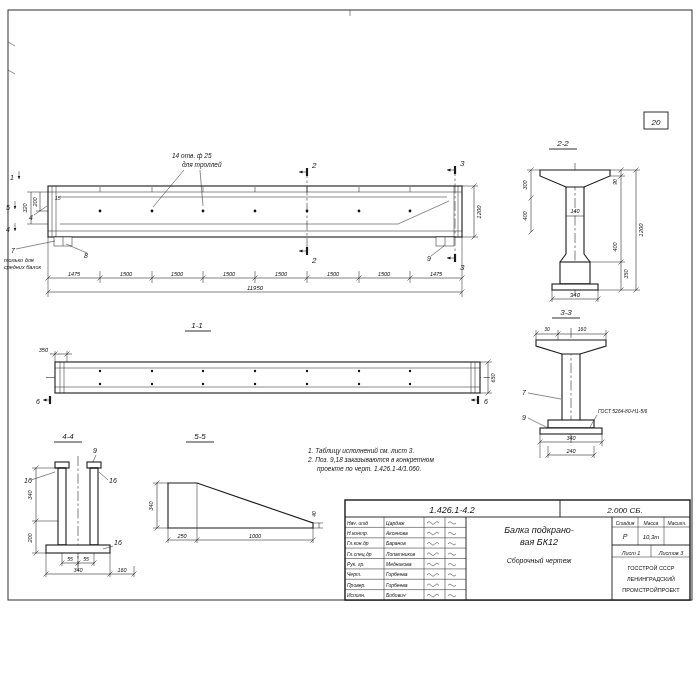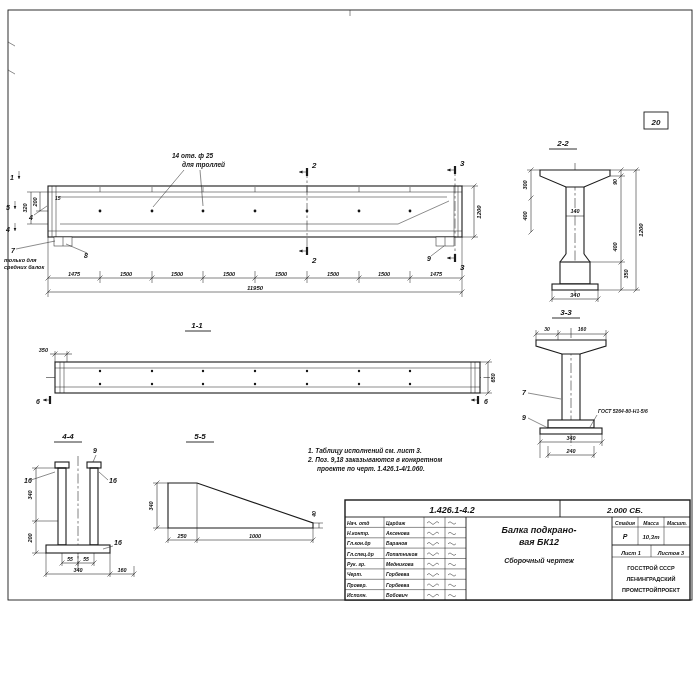--- a/index.html
+++ b/index.html
@@ -1,16 +1,16 @@
 <!DOCTYPE html>
 <html><head>
 <meta charset="utf-8">
 <style>
   html,body{margin:0;padding:0;background:#ffffff;}
-  .page{position:relative;width:700px;height:700px;background:#ffffff;overflow:hidden;font-weight:bold;}
+  .page{position:relative;width:700px;height:700px;background:#ffffff;overflow:hidden;}
   svg text{font-family:"Liberation Sans","DejaVu Sans",sans-serif;fill:#141414;font-style:italic;}
   .ol{stroke:#1a1a1a;stroke-width:1.1;fill:none;}
   .ol2{stroke:#1a1a1a;stroke-width:1.4;fill:none;}
   .tl{stroke:#1a1a1a;stroke-width:0.5;fill:none;}
   .dl{stroke:#1a1a1a;stroke-width:0.55;fill:none;}
   .sl{stroke:#1a1a1a;stroke-width:0.9;fill:none;}
   .cl{stroke:#1a1a1a;stroke-width:0.55;fill:none;stroke-dasharray:10 2.5 2.5 2.5;}
   .thick{stroke:#1a1a1a;stroke-width:2.2;fill:none;}
   .fw{fill:#ffffff;}
   .t5{font-size:5px;} .t55{font-size:5.5px;} .t6{font-size:6px;} .t65{font-size:6.5px;}

